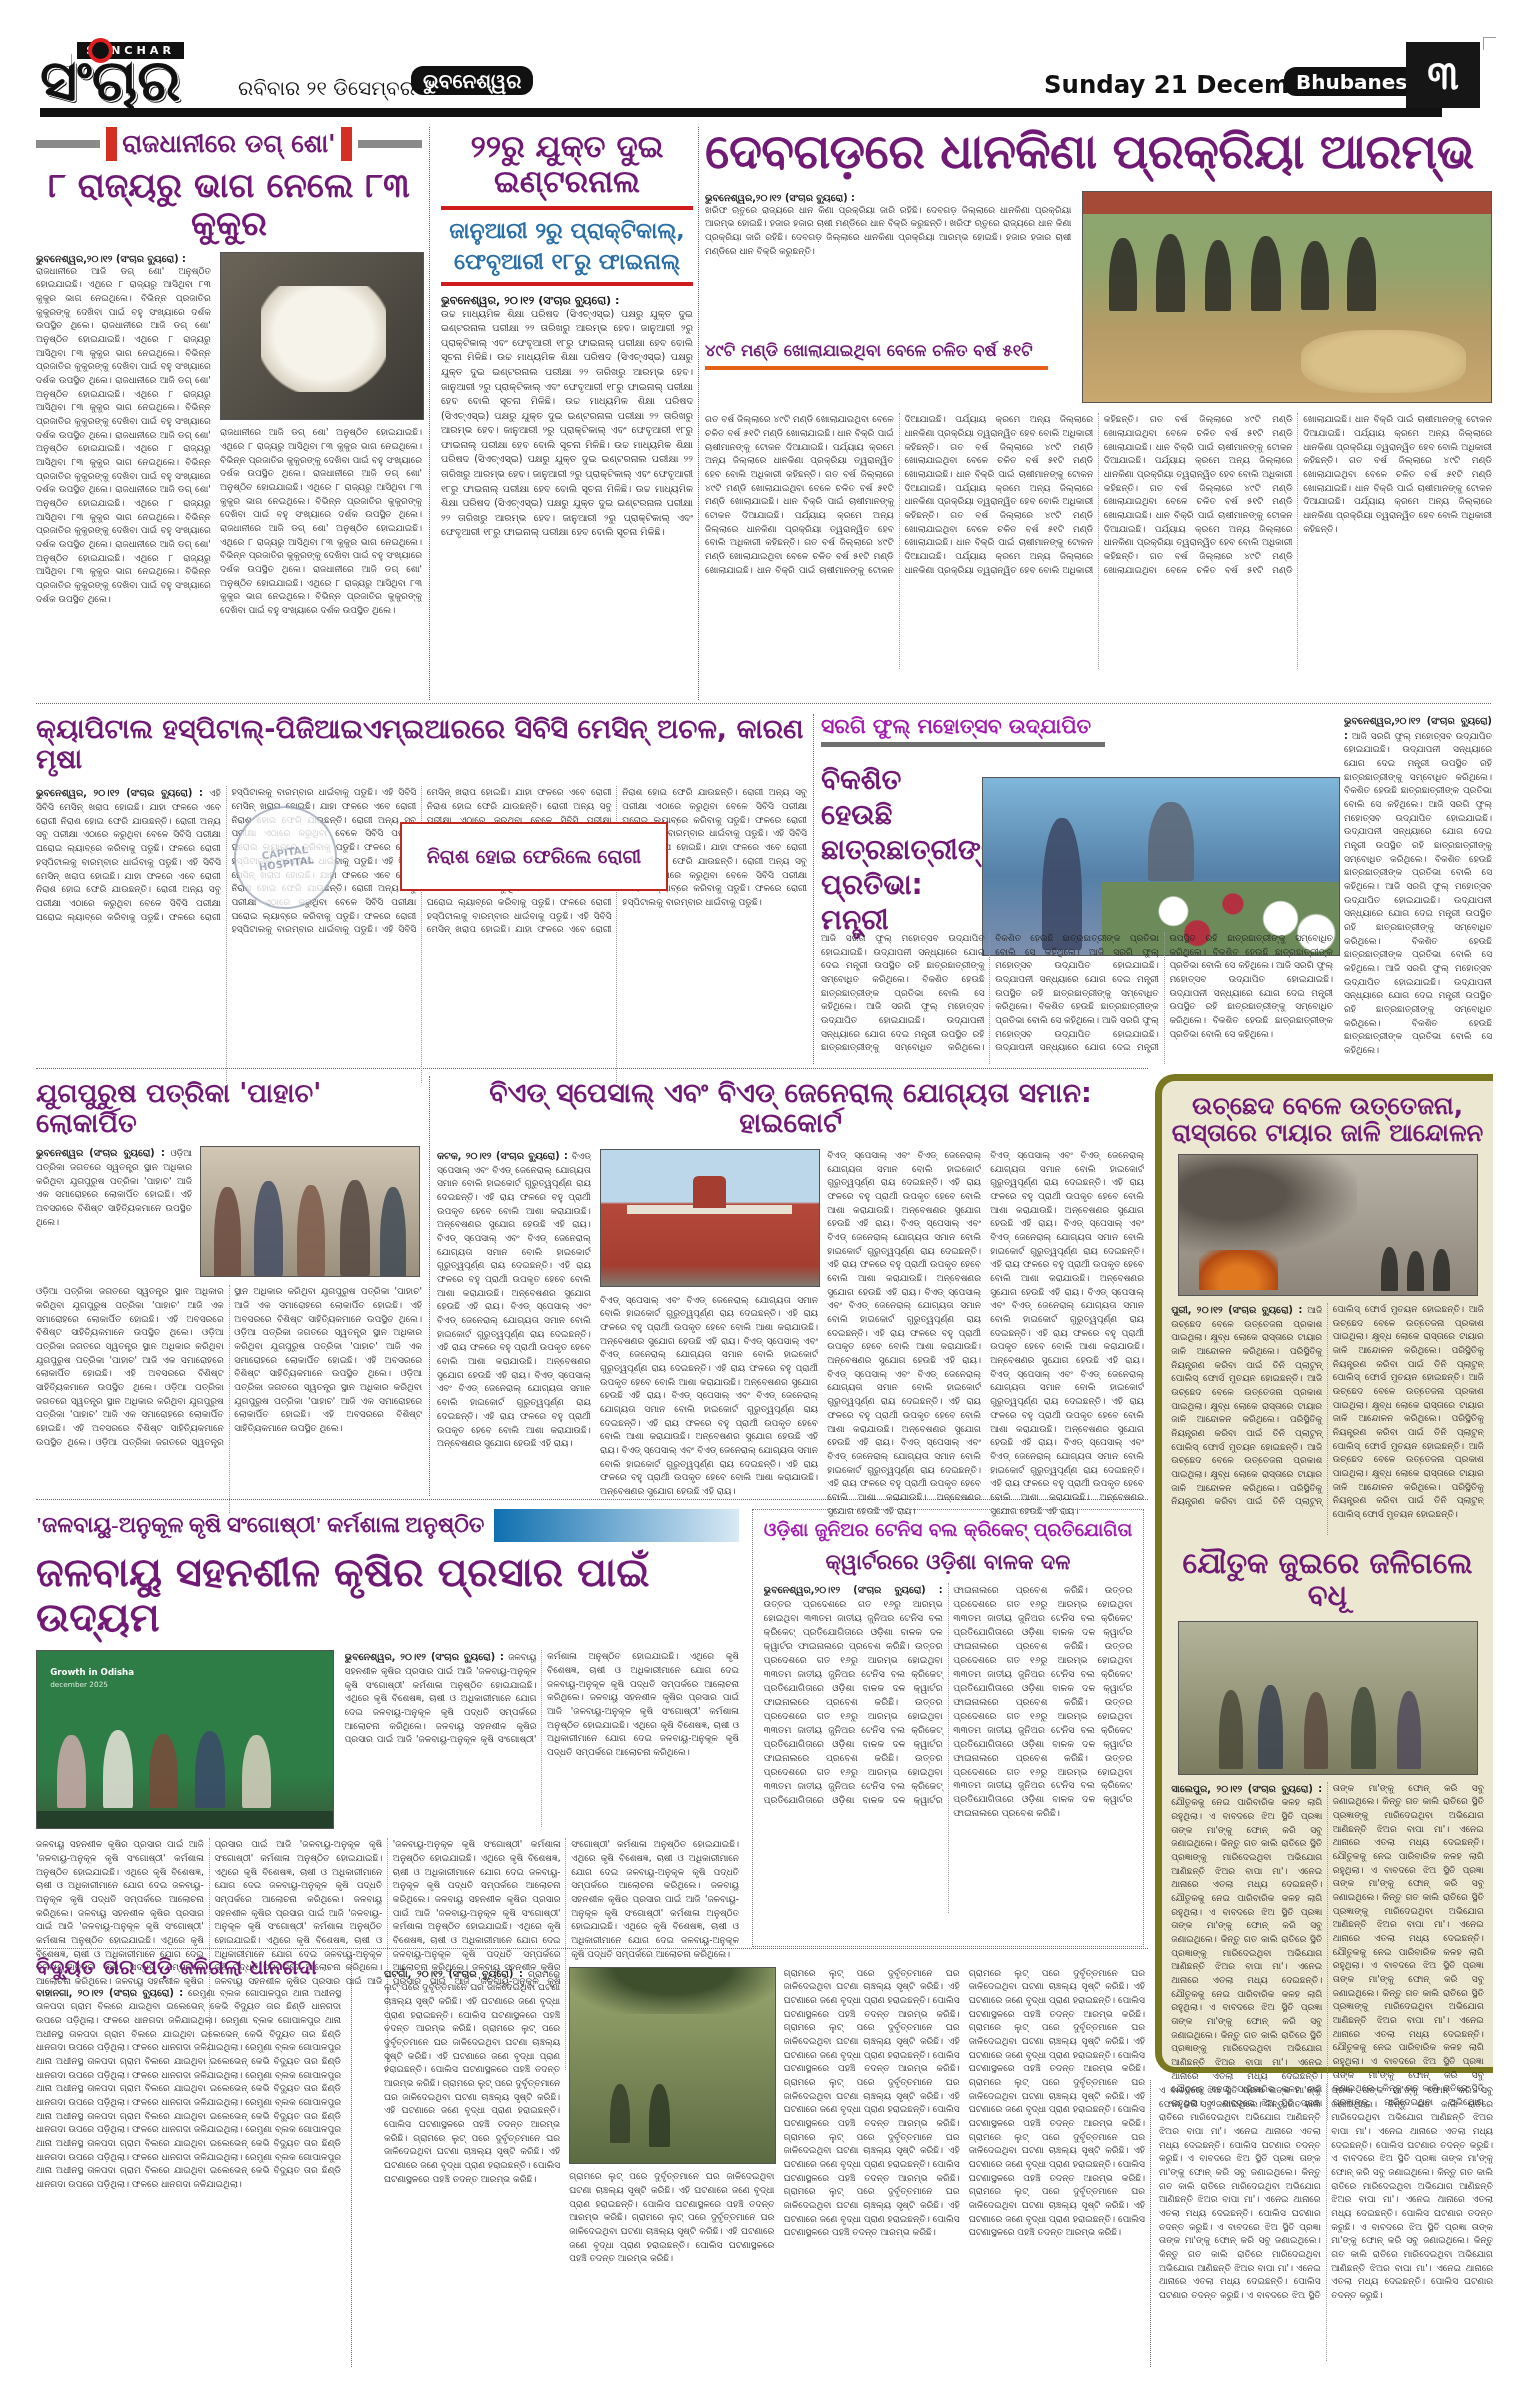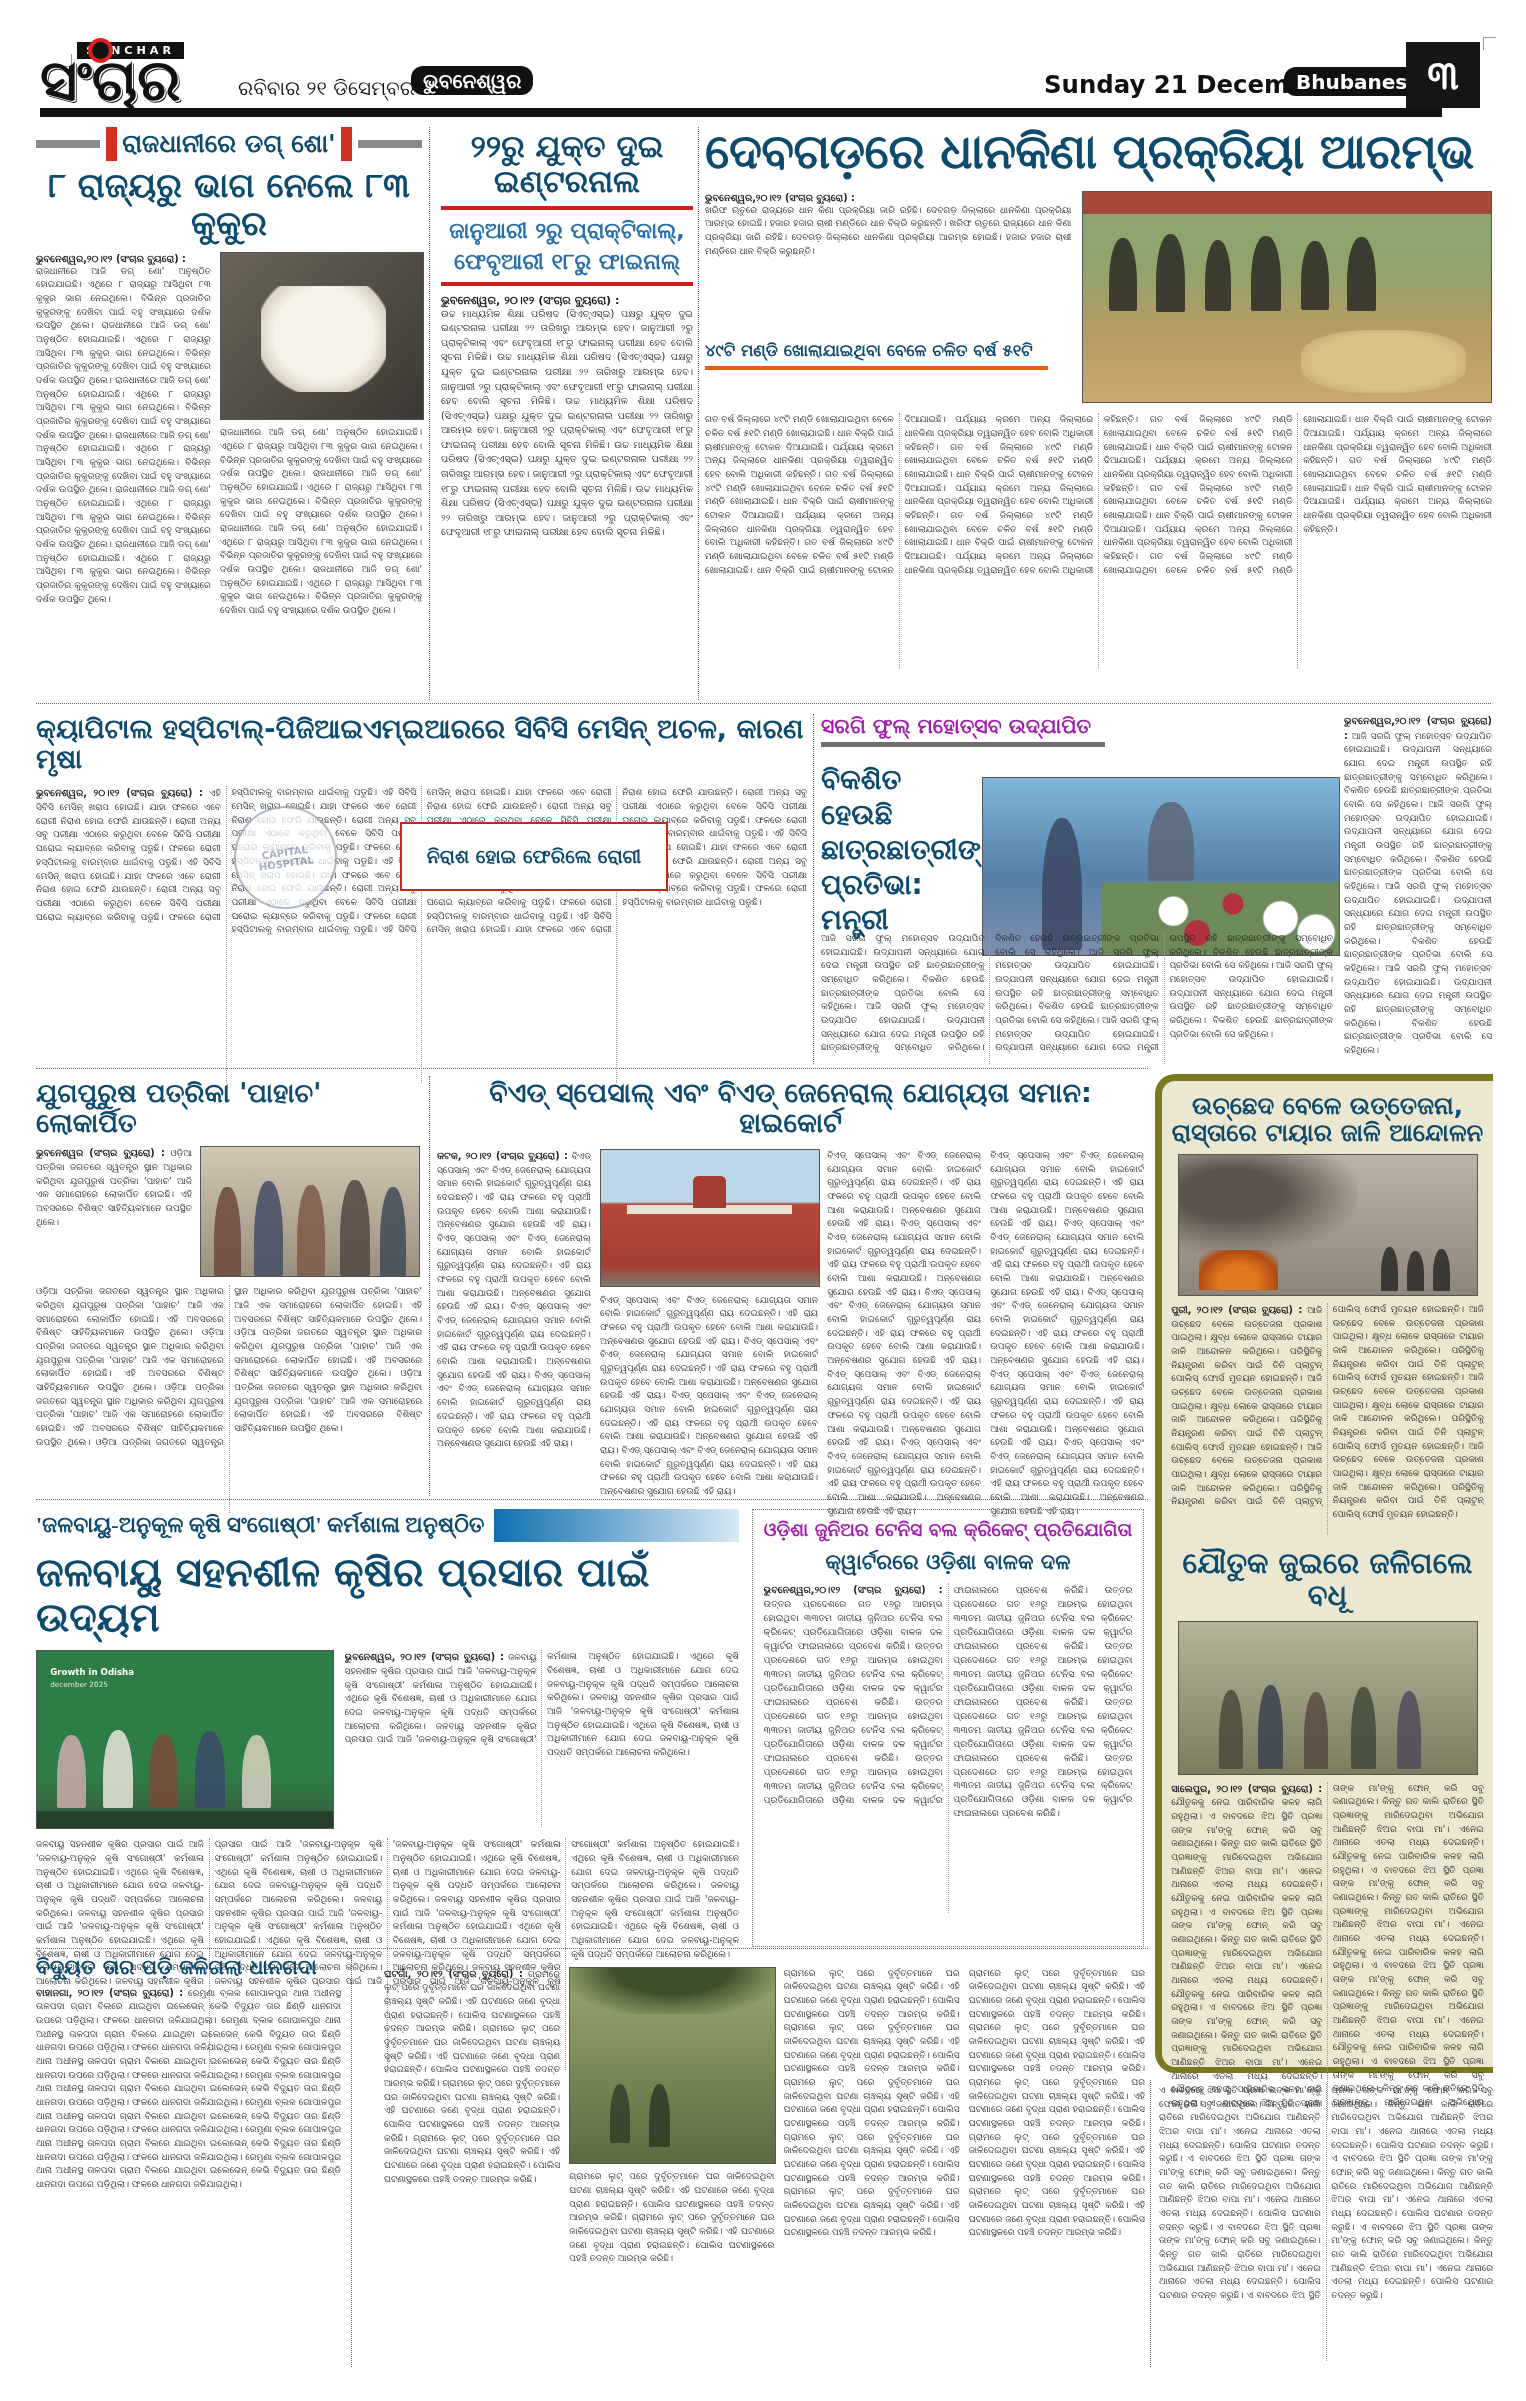--- a/index.html
+++ b/index.html
@@ -13,21 +13,21 @@
   .logo-dot{position:absolute;width:17px;height:17px;border:4px solid #e02020;border-radius:50%;background:#111;}
   .m-date-od{font-size:20px;color:#111;}
   .pill{background:#111;color:#fff;border-radius:12px;padding:2.6px 12px;font-weight:bold;display:inline-block;}
   .m-date-en{font-size:24.4px;font-weight:bold;color:#111;}
   .pageno-box{background:#161616;color:#fff;font-size:40px;font-weight:bold;display:flex;align-items:center;justify-content:center;}
   .mast-rule{background:#111;}
   
   .vdot{border-left:1.3px dotted #666;}
   .hdot{border-top:1.3px dotted #666;}
   
-  .hl{font-weight:bold;color:#0c4a6e;line-height:1.12;}
+  .hl{font-weight:bold;color:#701a75;line-height:1.12;}
   .center{text-align:center;}
   .body{font-size:9px;line-height:1.52;text-align:justify;color:#222;overflow:hidden;}
   .cols2{columns:2;column-gap:10.6px;column-rule:0.7px dotted #999;}
   .cols3{columns:3;column-gap:10.6px;column-rule:0.7px dotted #999;}
   .cols4{columns:4;column-gap:10.6px;column-rule:0.7px dotted #999;}
   .dateline{font-weight:bold;font-size:9.6px;}
   .redrule{background:#cf1d1d;height:3.3px;}
   .grayrule{background:#6f6f6f;}
   .kick-red{color:#a21caf;font-weight:bold;}
   .blue-sub{color:#2a6fa8;font-weight:bold;}

